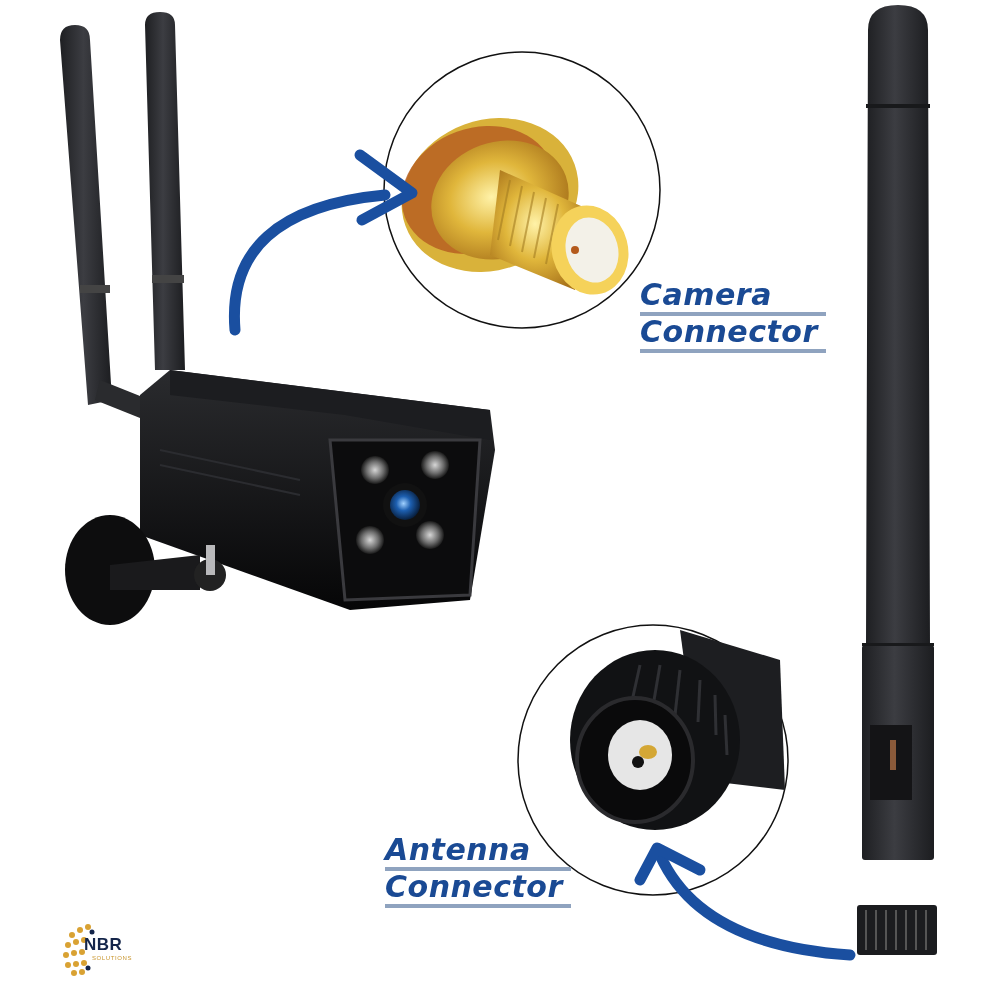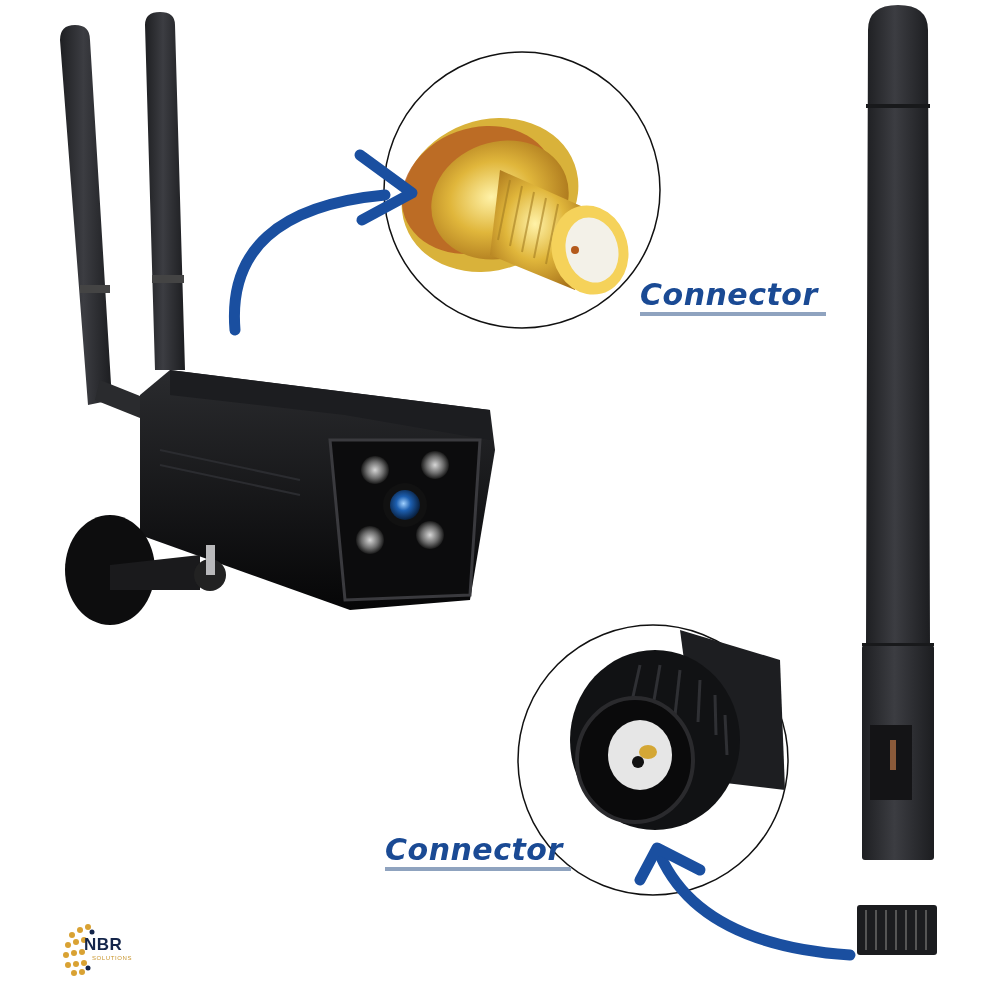--- a/index.html
+++ b/index.html
@@ -151,21 +151,23 @@
       <circle cx="76" cy="964" r="3"></circle>
       <circle cx="84" cy="963" r="3"></circle>
     <circle cx="74" cy="973" r="3"></circle>
       <circle cx="82" cy="972" r="3"></circle>
     <circle cx="92" cy="932" r="2.5" fill="#14254a"></circle>
       <circle cx="88" cy="968" r="2.5" fill="#14254a"></circle>
   </g>
 </svg>
 
 <div class="label" style="left:640px; top:278px;">
+  <span class="line">Camera</span>
   <span class="line">Connector</span>
 </div>
 
 <div class="label" style="left:385px; top:833px;">
+  <span class="line">Antenna</span>
   <span class="line">Connector</span>
 </div>
 
 <div class="logo-text" style="left:84px; top:935px; font-size:17px; letter-spacing:0.5px;">NBR</div>
 <div class="logo-text" style="left:92px; top:955px; font-size:6px; color:#c9962f; letter-spacing:0.6px; font-weight:normal;">SOLUTIONS</div>
 
 </body></html>

